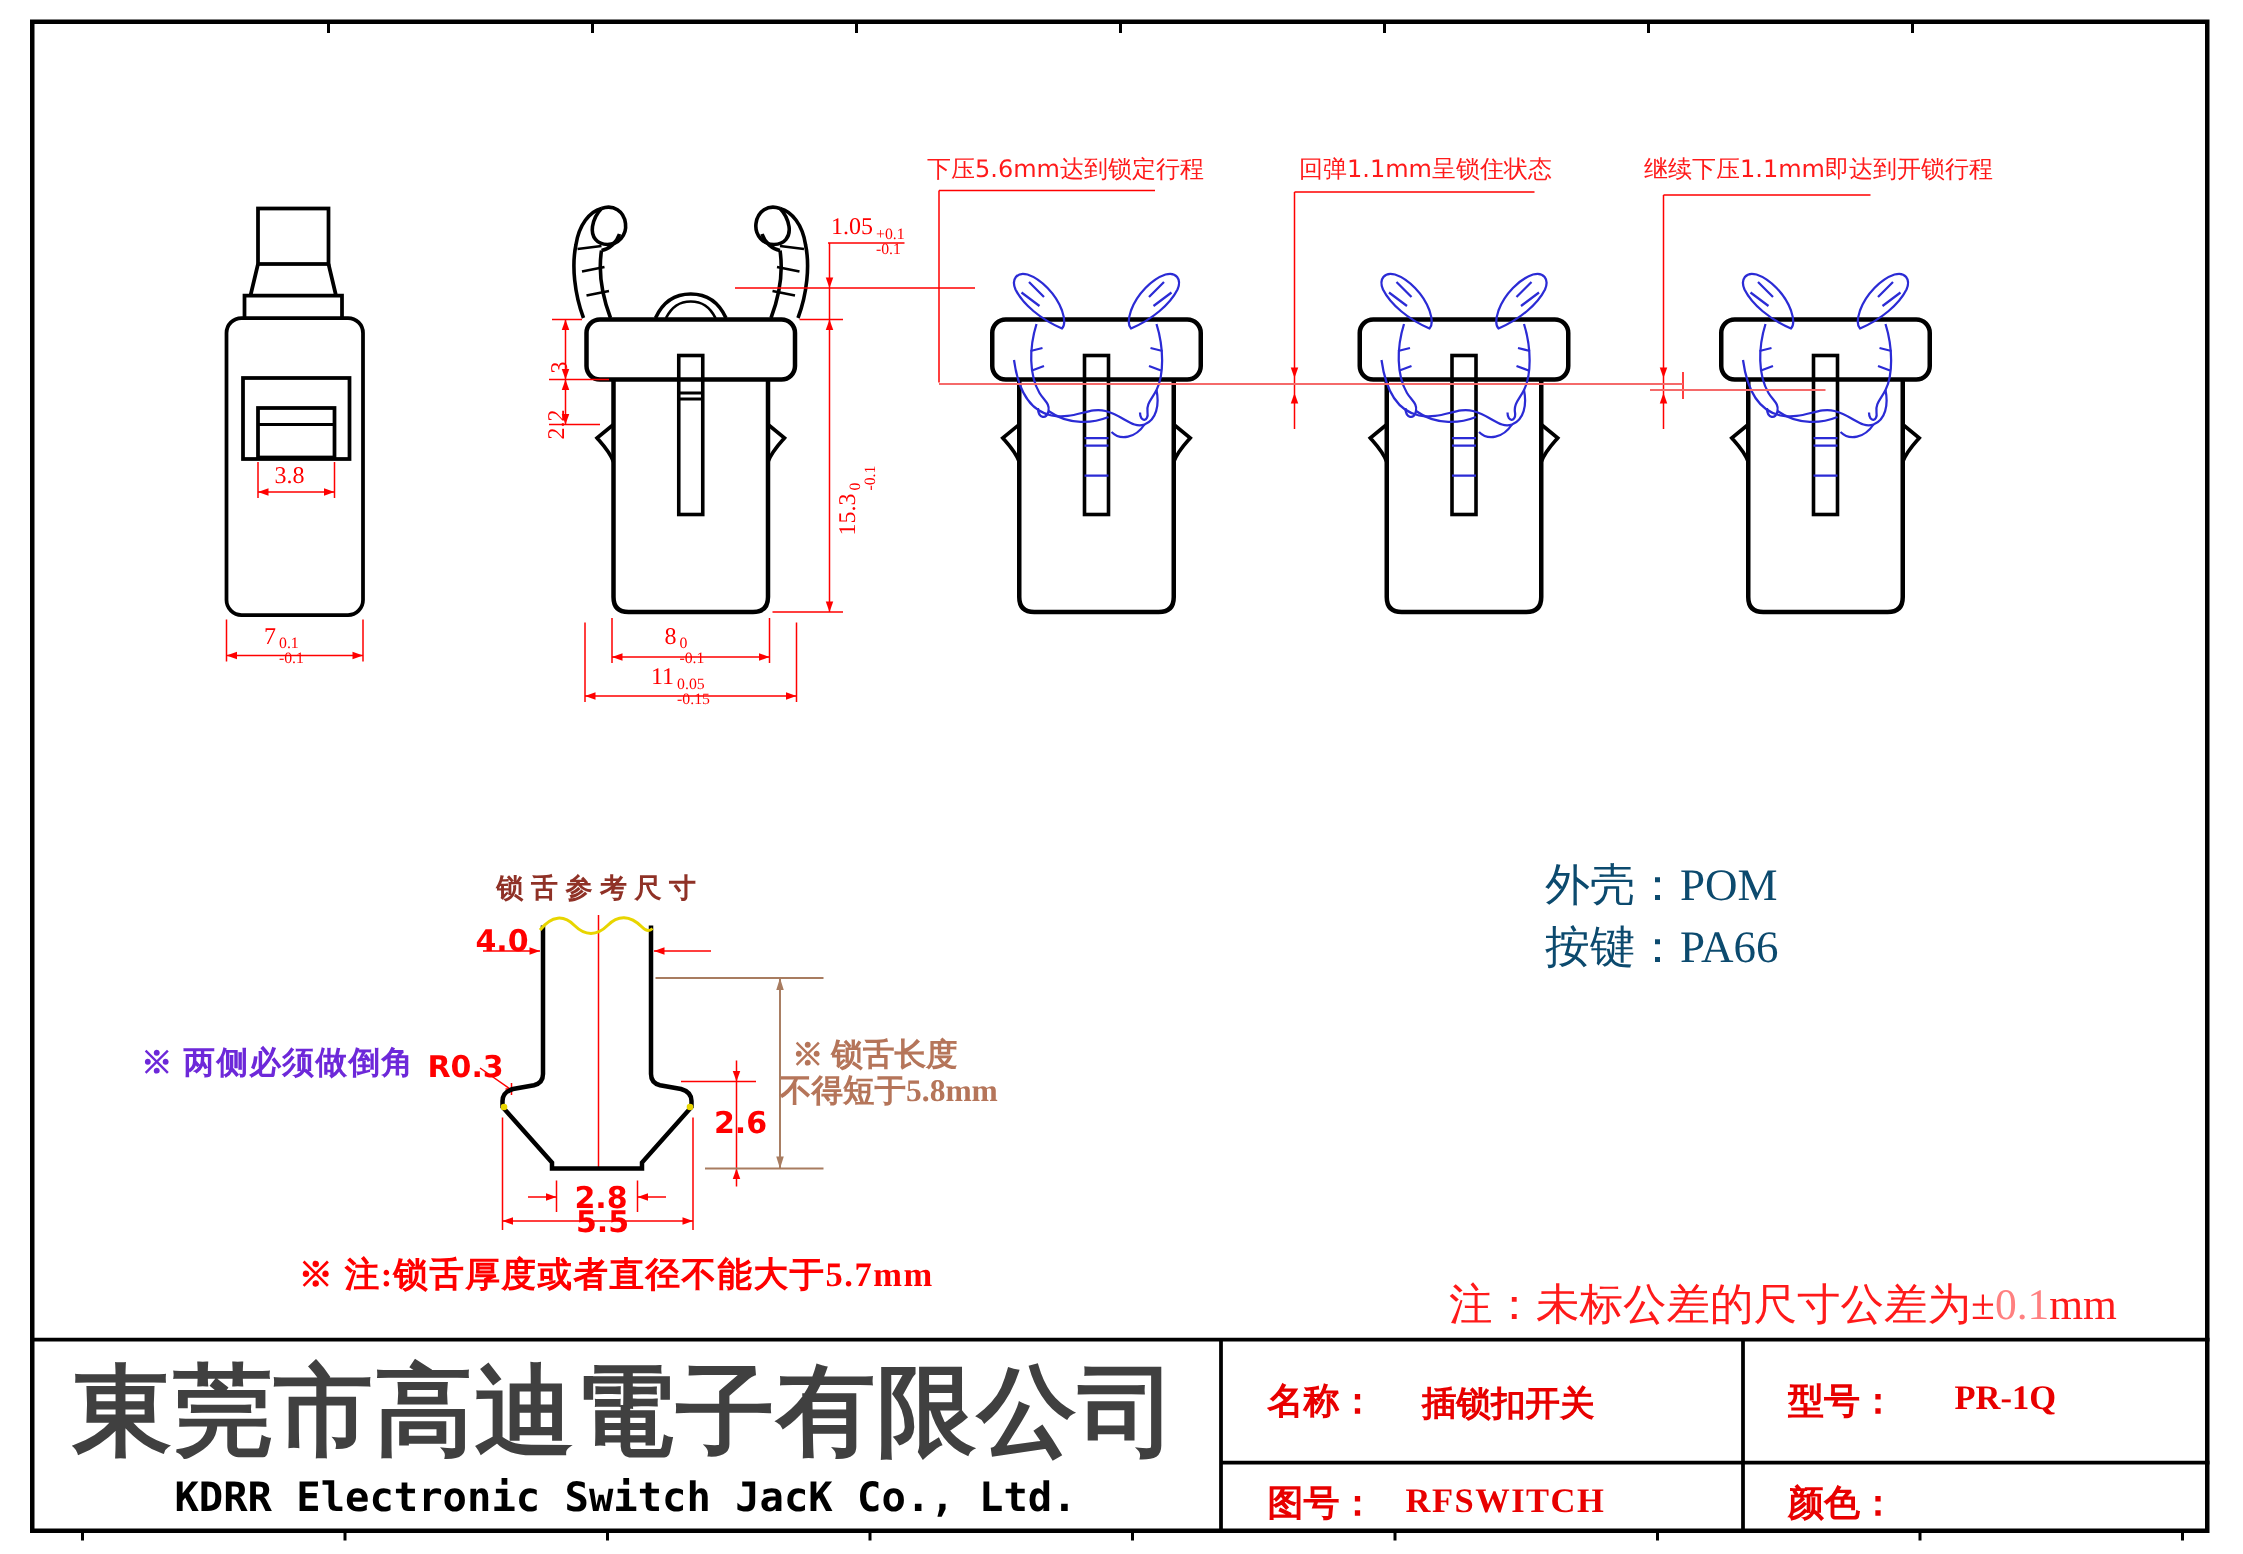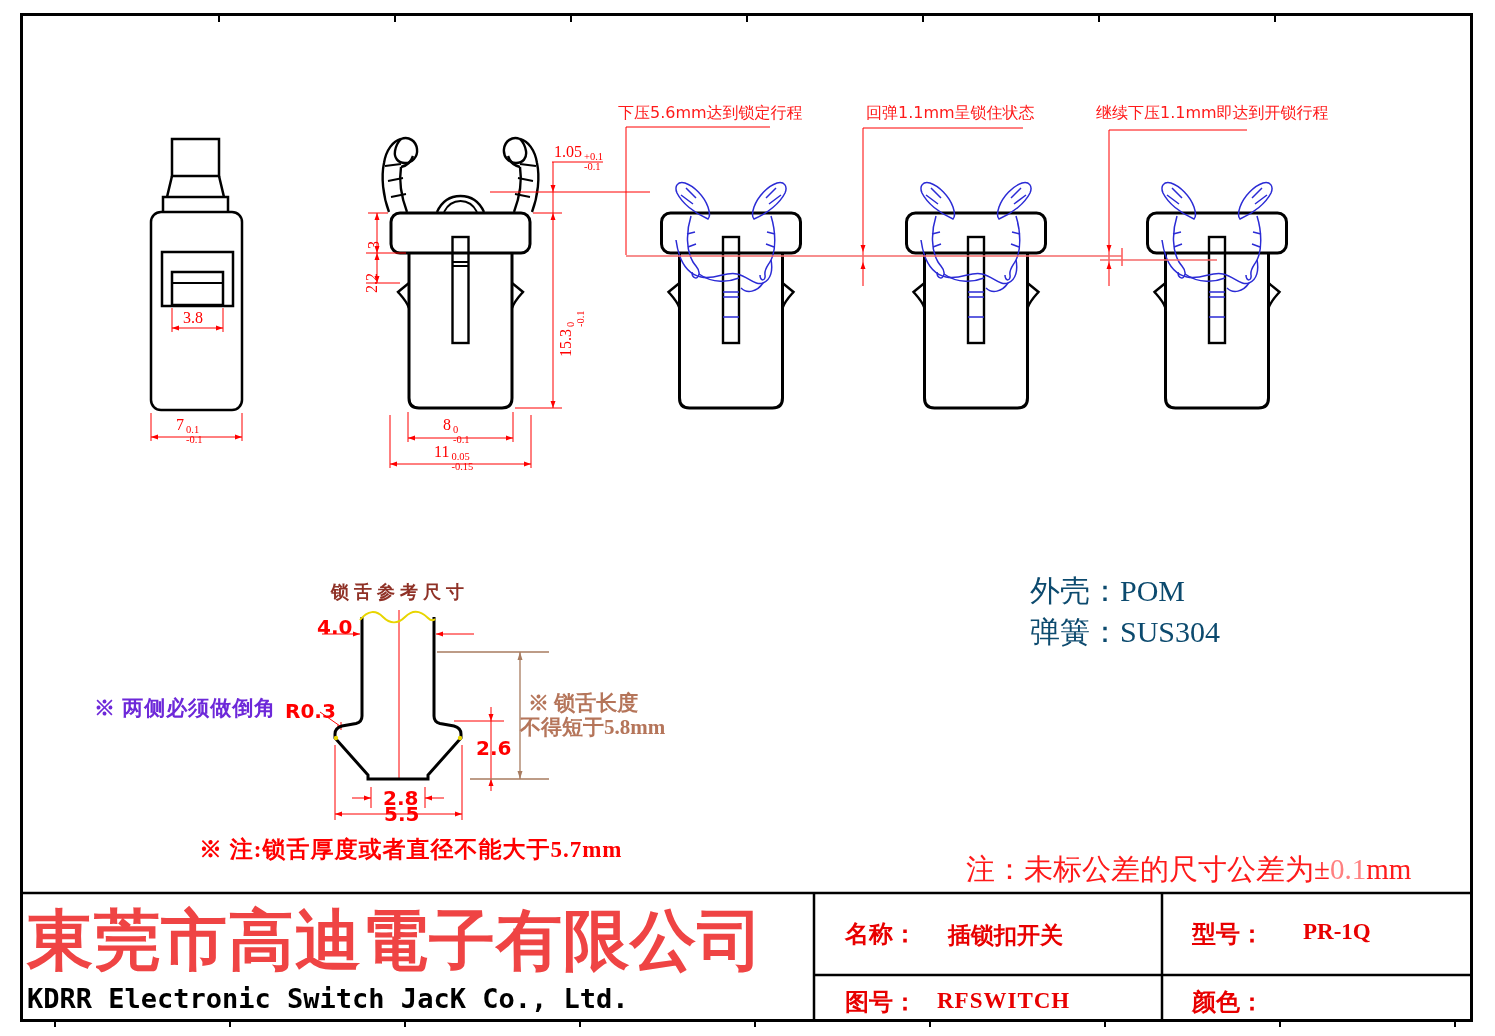--- a/index.html
+++ b/index.html
@@ -14,23 +14,23 @@
   .rot{transform:rotate(-90deg);transform-origin:0 0}
   .bolddim{font:bold 20px "DejaVu Sans",sans-serif;color:#F00}
   .bolddim.sm{font-size:20px}
   .notered{font:bold 21px "Liberation Serif",serif;color:#6d28d9;letter-spacing:1px}
   .thick{font:bold 23px "Liberation Serif",serif;color:#F00;letter-spacing:1px}
   .tonguetitle{font:bold 18px "Liberation Serif",serif;color:#8F3126;letter-spacing:5px}
   .lennote{font:bold 21px "Liberation Serif",serif;color:#B5755A}
   .mat{font:30px "Liberation Serif",serif;color:#0c4a6e;line-height:41px}
   .tolnote{font:29px "Liberation Serif",serif;color:#FF1A1A}
   .tolnote .pink{color:#FF8080}
-  .company-cn{font:bold 66px "Liberation Serif",serif;color:#ef4444;letter-spacing:1px;
-              width:780px;text-align:left}
-  .company-en{font:bold 27px "DejaVu Sans Mono",monospace;color:#000;width:780px;text-align:left}
+  .company-cn{font:bold 66px "Liberation Serif",serif;color:#404040;letter-spacing:1px;
+              width:780px;text-align:center}
+  .company-en{font:bold 27px "DejaVu Sans Mono",monospace;color:#000;width:780px;text-align:center}
   .fld{font:bold 24px "Liberation Serif",serif;color:#E80000}
   .fldval{font:bold 23px "Liberation Serif",serif;color:#E80000}
   .fldval.wide{letter-spacing:1px}
 </style>
 </head>
 <body>
 
 <svg class="lines" width="1495" height="1036" viewBox="0 0 1495 1036">
   <defs>
 
@@ -208,21 +208,21 @@
 <div class="abs bolddim sm" style="left:285px;top:699px">R0.3</div>
 <div class="abs lennote" style="left:528px;top:689px">※ 锁舌长度</div>
 <div class="abs lennote" style="left:520px;top:713px">不得短于5.8mm</div>
 <div class="abs bolddim" style="left:476px;top:736px">2.6</div>
 <div class="abs bolddim sm" style="left:383px;top:786px">2.8</div>
 <div class="abs bolddim sm" style="left:384px;top:802px">5.5</div>
 <div class="abs thick" style="left:199px;top:834px">※ 注:锁舌厚度或者直径不能大于5.7mm</div>
 
 <div class="abs" style="left:1030px;top:570px">
   <div class="mat"><span>外壳：</span><span>POM</span></div>
-  <div class="mat"><span>弹簧：</span><span>SUS304</span></div>
+  <div class="mat"><span>按键：</span><span>PA66</span></div>
 </div>
 
 <div class="abs tolnote" style="left:966px;top:850px"><span>注：未标公差的尺寸公差为±</span><span class="pink">0.1</span><span>mm</span></div>
 
 <div class="abs company-cn" style="left:27px;top:896px">東莞市高迪電子有限公司</div>
 <div class="abs company-en" style="left:27px;top:983px">KDRR Electronic Switch JacK Co., Ltd.</div>
 
 <div class="abs fld" style="left:845px;top:918px">名称：</div>
 <div class="abs fldval" style="left:948px;top:920px">插锁扣开关</div>
 <div class="abs fld" style="left:1192px;top:918px">型号：</div>

